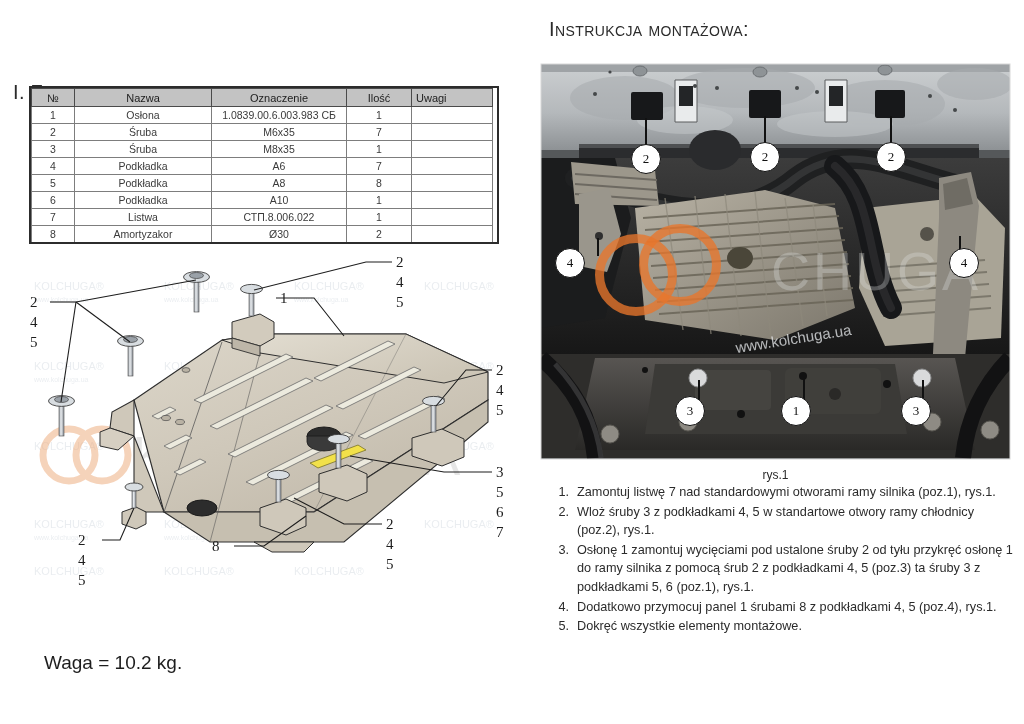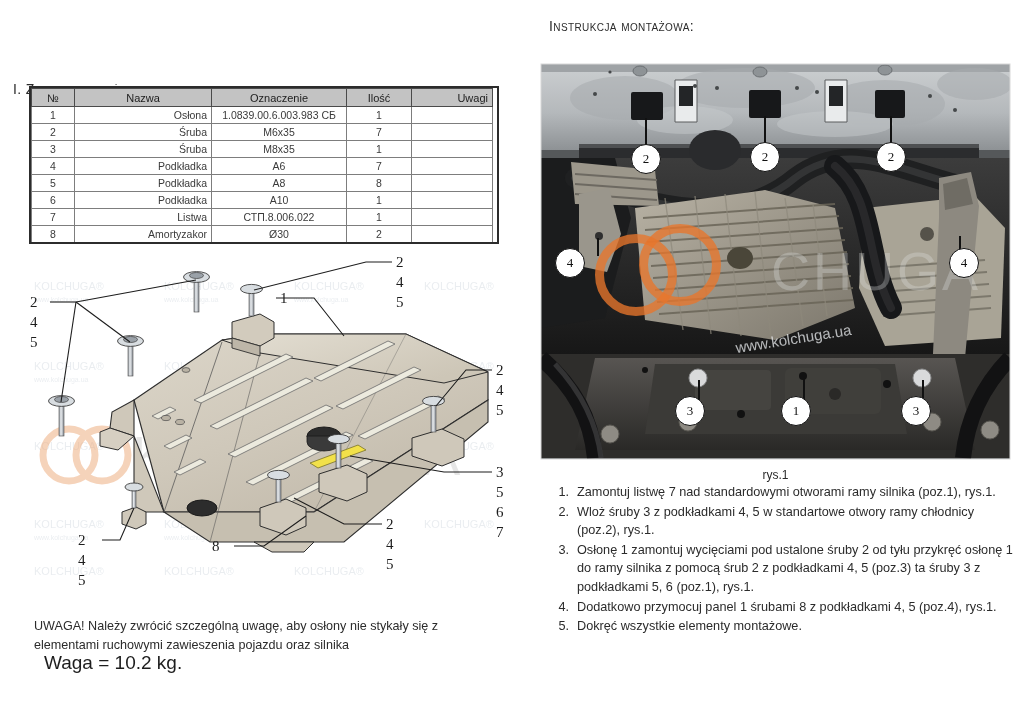--- a/index.html
+++ b/index.html
@@ -2,37 +2,37 @@
 <html><head>
 <meta charset="utf-8">
 <style>
   html,body{margin:0;padding:0;background:#fff;}
   body{width:1024px;height:724px;position:relative;overflow:hidden;
        font-family:"Liberation Sans","DejaVu Sans",sans-serif;color:#231f20;}
 
   .page{position:absolute;inset:0;background:#ffffff;}
 
   
-  .heading{position:absolute;font-size:14px;letter-spacing:.4px;
+  .heading{position:absolute;font-size:20px;letter-spacing:.4px;
            font-variant:small-caps;color:#2b2b2b;white-space:nowrap;}
   #h-left{left:13px;top:45px;margin-top:36px;}
   #h-right{left:549px;top:18px;}
 
   
   #parts-table{position:absolute;left:31px;top:88px;width:462px;
                border-collapse:collapse;font-size:10.5px;color:#3a3a3a;}
   #parts-table td,#parts-table th{border:1px solid #7d7d7d;height:16px;
                padding:0 4px;font-weight:normal;line-height:16px;}
   #parts-table thead th{background:#c3c3c3;color:#1d1d1d;text-align:center;
                font-size:11px;border:1px solid #4a4a4a;height:17px;}
   #parts-table .c-no{width:34px;text-align:center;}
-  #parts-table .c-name{width:128px;text-align:right;}
+  #parts-table .c-name{width:128px;text-align:center;}
   #parts-table .c-mark{width:126px;text-align:center;}
   #parts-table .c-qty{width:56px;text-align:center;}
-  #parts-table .c-rem{width:auto;text-align:right;}
+  #parts-table .c-rem{width:auto;text-align:left;}
   #parts-table thead th.c-name{text-align:center;}
   #tbl-outer{position:absolute;left:29px;top:86px;width:466px;height:154px;
              border:2px solid #2c2c2c;pointer-events:none;}
 
   
   #drawing{position:absolute;left:14px;top:250px;width:500px;height:345px;}
   #drawing svg{width:100%;height:100%;display:block;}
 
   .cal{position:absolute;font-size:15px;color:#1d1d1d;line-height:20px;
        text-align:center;white-space:pre-line;font-family:"Liberation Serif",serif;}
@@ -336,21 +336,20 @@
 7</div>
     <div class="cal" style="left:372px;top:264px;">2
 4
 5</div>
     <div class="cal" style="left:64px;top:280px;">2
 4
 5</div>
     <div class="cal" style="left:198px;top:286px;">8</div>
   </div>
 
-  <div id="warning">UWAGA! Należy zwrócić szczególną uwagę, aby osłony nie stykały się z elementami ruchowymi zawieszenia pojazdu oraz silnika</div>
   <div id="weight">Waga = 10.2 kg.</div>
 
   <div id="photo">
     <svg class="ph-layer" viewBox="0 0 481 407" preserveAspectRatio="none">
       <defs>
         <linearGradient id="skyG" x1="0" y1="0" x2="0" y2="1">
           <stop offset="0%" stop-color="#cfd2d4"></stop>
           <stop offset="60%" stop-color="#b4b8bb"></stop>
           <stop offset="100%" stop-color="#8e9295"></stop>
         </linearGradient>

